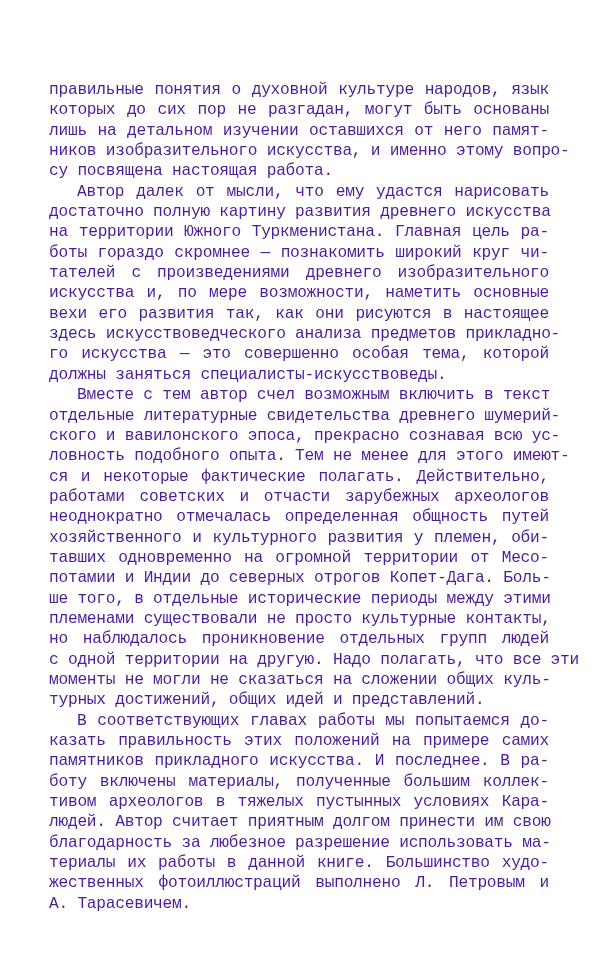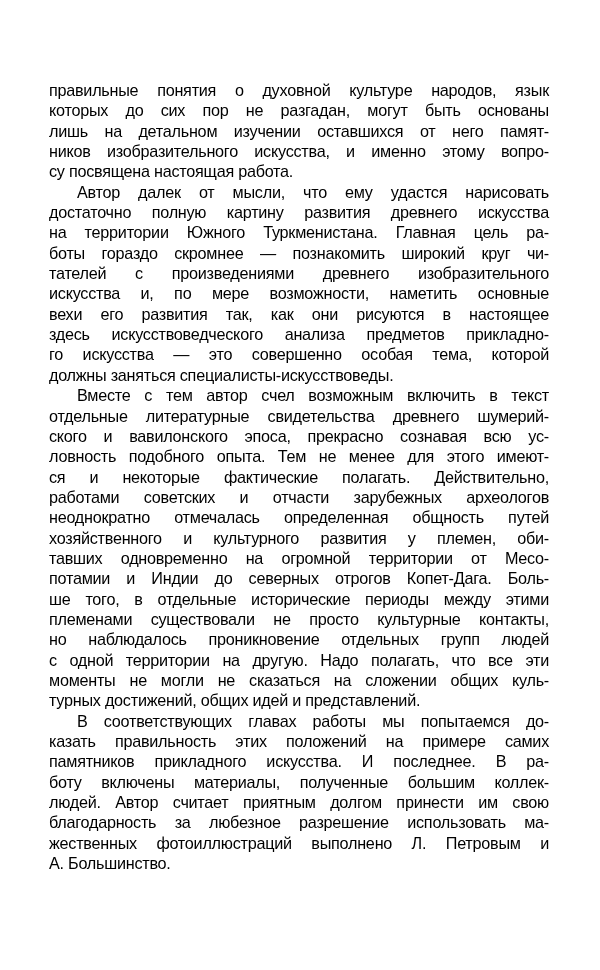--- a/index.html
+++ b/index.html
@@ -11,24 +11,24 @@
       width: 600px;
       height: 970px;
       position: relative;
       overflow: hidden;
     }
     .page {
       position: absolute;
       left: 49px;
       top: 80px;
       width: 500px;
-      font-family: Liberation Sans, sans-serif;
+      font-family: Liberation Mono, monospace;
       font-size: 16.2px;
       line-height: 20.35px;
-      color: #000000;
+      color: #4c1d95;
     }
     .line {
       display: block;
       white-space: nowrap;
       text-align: justify;
       text-align-last: justify;
       height: 20.35px;
       letter-spacing: -0.25px;
     }
     .line.last {
@@ -84,18 +84,20 @@
     <span class="line">с одной территории на другую. Надо полагать, что все эти</span>
     <span class="line">моменты не могли не сказаться на сложении общих куль-</span>
     <span class="line last">турных достижений, общих идей и представлений.</span>
   </div>
 
   <div class="para">
     <span class="line indent">В соответствующих главах работы мы попытаемся до-</span>
     <span class="line">казать правильность этих положений на примере самих</span>
     <span class="line">памятников прикладного искусства. И последнее. В ра-</span>
     <span class="line">боту включены материалы, полученные большим коллек-</span>
+    <span class="line">тивом археологов в тяжелых пустынных условиях Кара-</span>
     <span class="line">людей. Автор считает приятным долгом принести им свою</span>
     <span class="line">благодарность за любезное разрешение использовать ма-</span>
+    <span class="line">териалы их работы в данной книге. Большинство худо-</span>
     <span class="line">жественных фотоиллюстраций выполнено Л. Петровым и</span>
-    <span class="line last">А. Большинство.</span>
+    <span class="line last">А. Тарасевичем.</span>
   </div>
 </div>
 
 </body></html>

